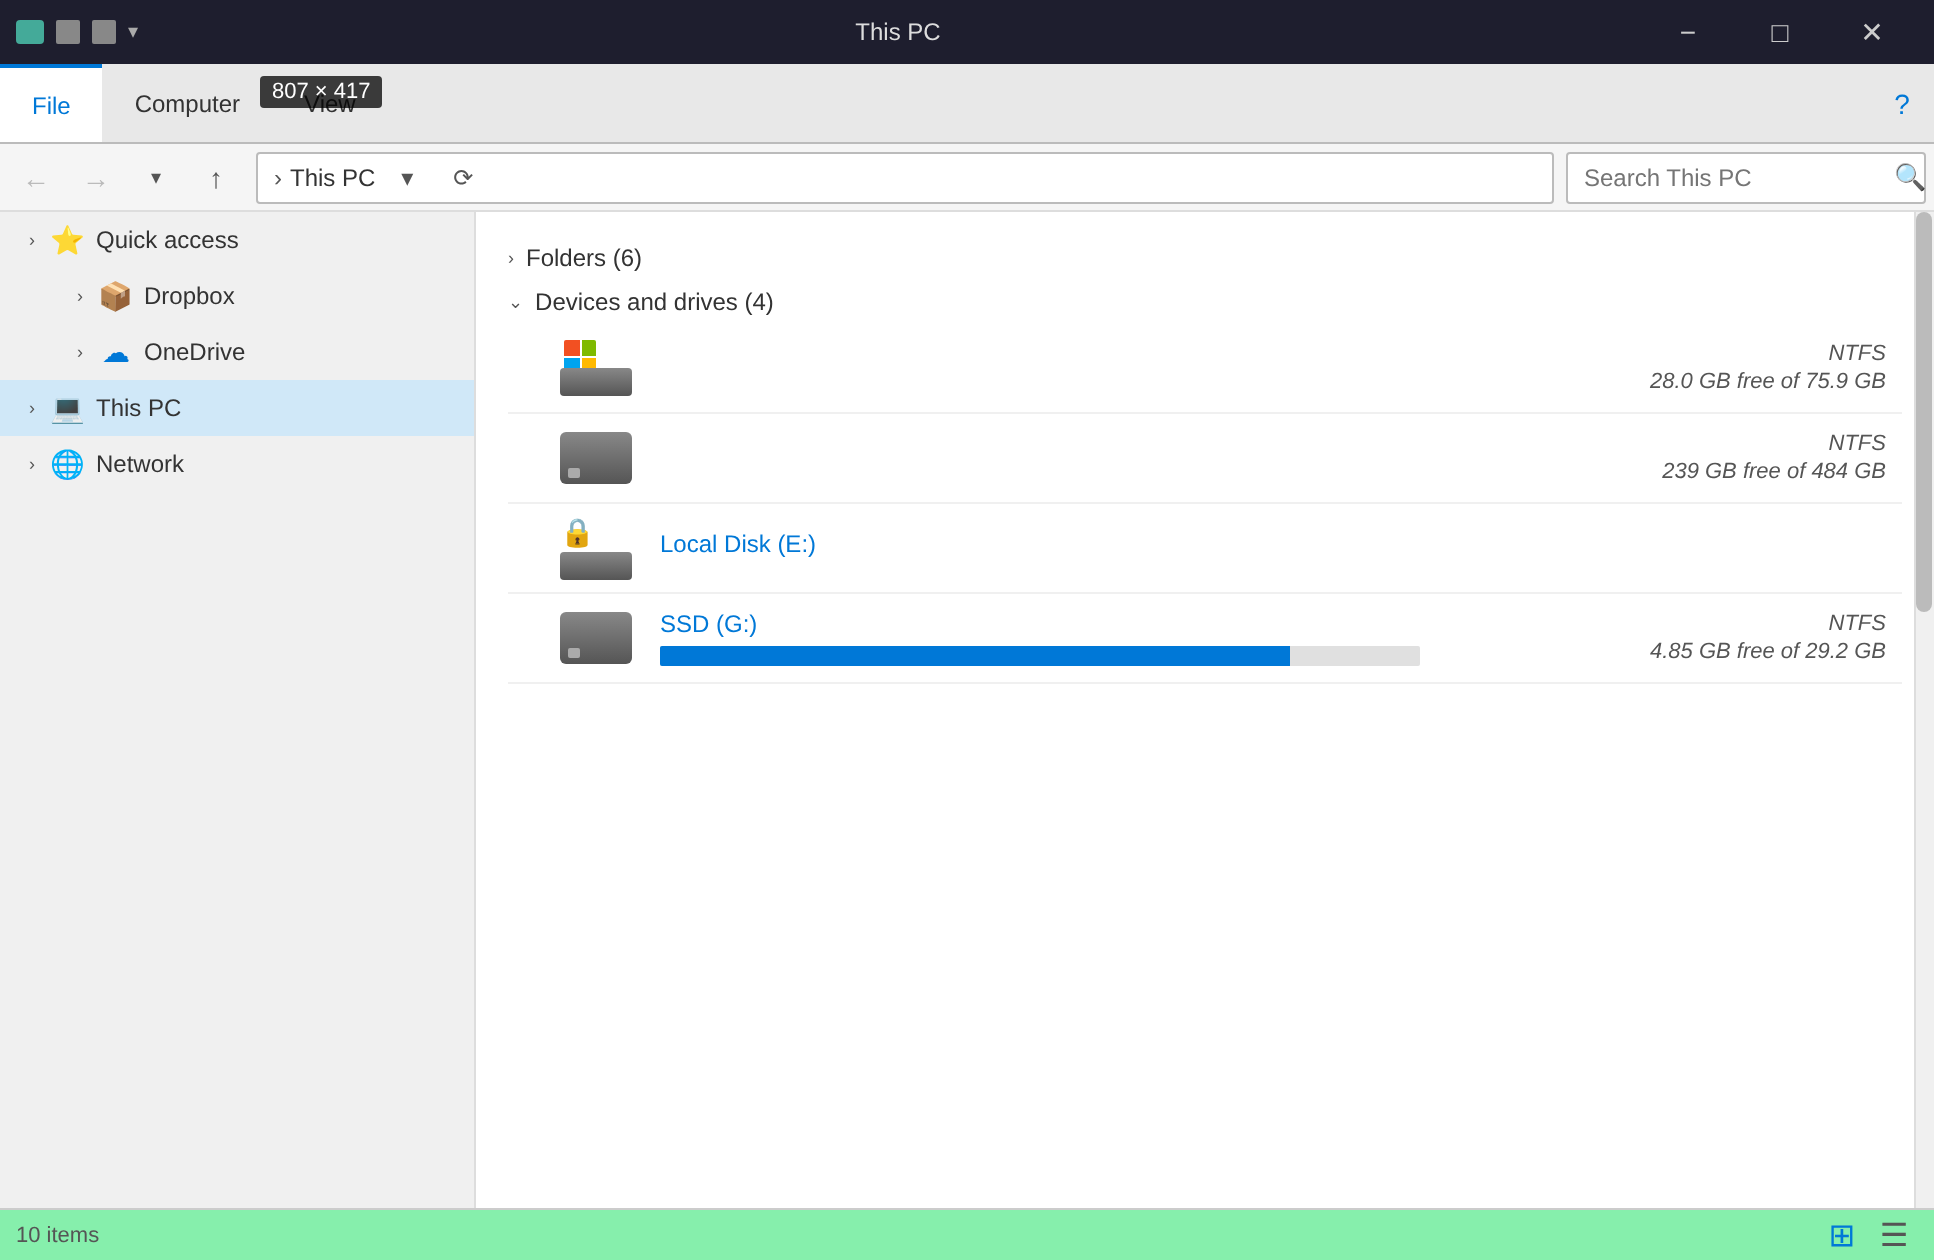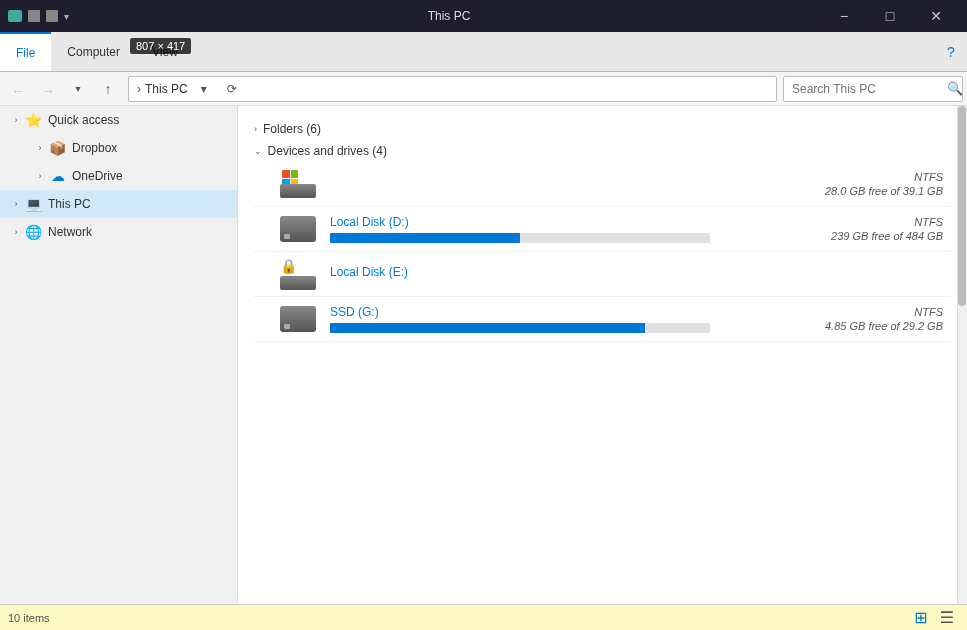--- a/index.html
+++ b/index.html
@@ -321,21 +321,21 @@
     
     .content::-webkit-scrollbar { width: 8px; }
     .content::-webkit-scrollbar-track { background: #f0f0f0; }
     .content::-webkit-scrollbar-thumb { background: #bbb; border-radius: 4px; }
 
     
     .status-bar {
       position: absolute;
       bottom: 0; left: 0; right: 0;
       height: 26px;
-      background: #fef9c3;
+      background: #86efac;
       border-top: 1px solid #ccc;
       display: flex;
       align-items: center;
       padding: 0 8px;
       font-size: 11px;
       color: #555;
     }
     .status-bar-right {
       margin-left: auto;
       display: flex; gap: 2px;
@@ -446,36 +446,30 @@
             <div class="win-flag-q1"></div>
             <div class="win-flag-q2"></div>
             <div class="win-flag-q3"></div>
             <div class="win-flag-q4"></div>
           </div>
           <div class="hdd-body"></div>
         </div>
       </div>
       <div class="drive-meta">
         <div class="drive-fs">NTFS</div>
-        <div class="drive-space">28.0 GB free of 39.1 GB</div>
+        <div class="drive-space">28.0 GB free of 75.9 GB</div>
       </div>
     </div>
 
     <div class="drive-item">
       <div class="drive-icon">
         <div class="hdd-icon" style="width:36px;height:26px;background:linear-gradient(180deg,#888 0%,#555 100%);border-radius:3px;position:relative;">
           <div style="position:absolute;bottom:3px;left:4px;width:6px;height:4px;background:#aaa;border-radius:1px;"></div>
         </div>
       </div>
-      <div class="drive-info">
-        <div class="drive-name">Local Disk (D:)</div>
-        <div class="drive-bar-container">
-          <div class="drive-bar-fill" style="width:50%;"></div>
-        </div>
-      </div>
       <div class="drive-meta">
         <div class="drive-fs">NTFS</div>
         <div class="drive-space">239 GB free of 484 GB</div>
       </div>
     </div>
 
     <div class="drive-item">
       <div class="drive-icon">
         <div style="position:relative;width:36px;height:32px;">
 

